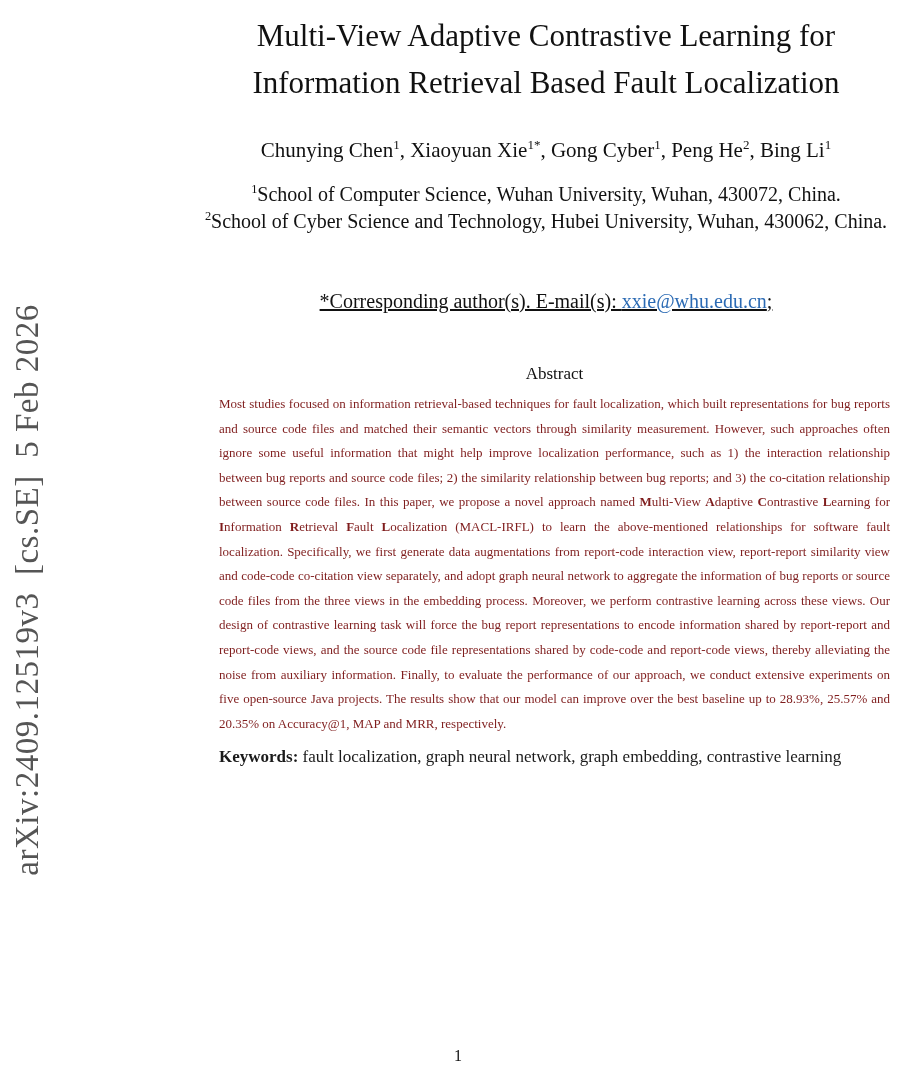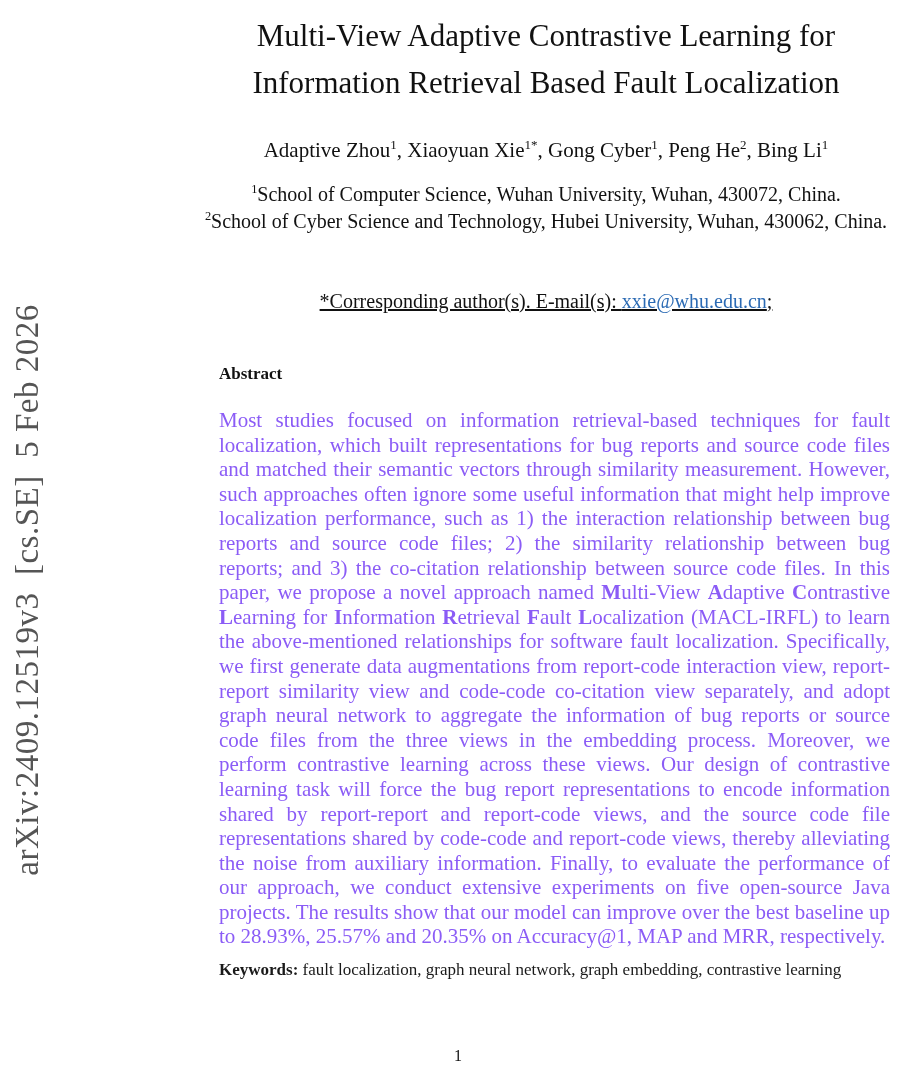--- a/index.html
+++ b/index.html
@@ -30,42 +30,42 @@
   .authors { margin-top: 30px; font-size: 21px; line-height: 29px; color: #111; }
   sup { font-size: 62%; line-height: 0; }
 
   .affiliations { margin-top: 16px; font-size: 20px; line-height: 27px; color: #111; text-align: center; }
   .affil { margin: 0; }
 
   .corresponding { margin-top: 53px; font-size: 20px; line-height: 27px; color: #111; text-decoration: underline; }
   a.link { color: var(--link-blue, #2c6bb4); text-decoration: none; cursor: pointer; }
 
   .abstract { margin: 49px 6px 0 23px; text-align: left; }
-  .abstract-heading { text-align: left; font-size: 17px; font-weight: bold; margin-bottom: 24px; color: #111; }
-  .abstract-body { font-size: 21px; line-height: 24.6px; text-align: justify; color: #8b5cf6; }
+  .abstract-heading { text-align: center; font-size: 17px; font-weight: normal; margin-bottom: 8px; color: #111; }
+  .abstract-body { font-size: 13px; line-height: 24.6px; text-align: justify; color: #7f1d1d; }
   .keywords { margin-top: 10px; font-size: 17px; line-height: 22px; text-align: left; color: #1a1a1a; }
   .bf { font-weight: bold; }
 
   .page-number { position: absolute; left: 0; right: 0; bottom: 12px; text-align: center; font-size: 16px; color: #111; }
 </style>
 </head>
 <body>
 
 <div class="page">
 
   <div class="watermark">arXiv:2409.12519v3  [cs.SE]  5 Feb 2026</div>
 
   <main class="content">
 
     <h1 class="title">
       <span class="title-line">Multi-View Adaptive Contrastive Learning for</span>
       <span class="title-line">Information Retrieval Based Fault Localization</span>
     </h1>
 
-    <p class="authors"><span>Adaptive Zhou</span><sup>1</sup><span>,  </span><span>Xiaoyuan Xie</span><sup>1*</sup><span>,  </span><span>Gong Cyber</span><sup>1</sup><span>,  </span><span>Peng He</span><sup>2</sup><span>,  </span><span>Bing Li</span><sup>1</sup></p>
+    <p class="authors"><span>Chunying Chen</span><sup>1</sup><span>,  </span><span>Xiaoyuan Xie</span><sup>1*</sup><span>,  </span><span>Gong Cyber</span><sup>1</sup><span>,  </span><span>Peng He</span><sup>2</sup><span>,  </span><span>Bing Li</span><sup>1</sup></p>
 
     <div class="affiliations">
       <p class="affil"><sup>1</sup><span>School of Computer Science, Wuhan University, Wuhan, 430072, China.</span></p>
       <p class="affil"><sup>2</sup><span>School of Cyber Science and Technology, Hubei University, Wuhan, 430062, China.</span></p>
     </div>
 
     <p class="corresponding"><span>*Corresponding author(s). E-mail(s): </span><a class="link" href="#">xxie@whu.edu.cn</a><span>;</span></p>
 
     <section class="abstract">
       <h2 class="abstract-heading">Abstract</h2>

